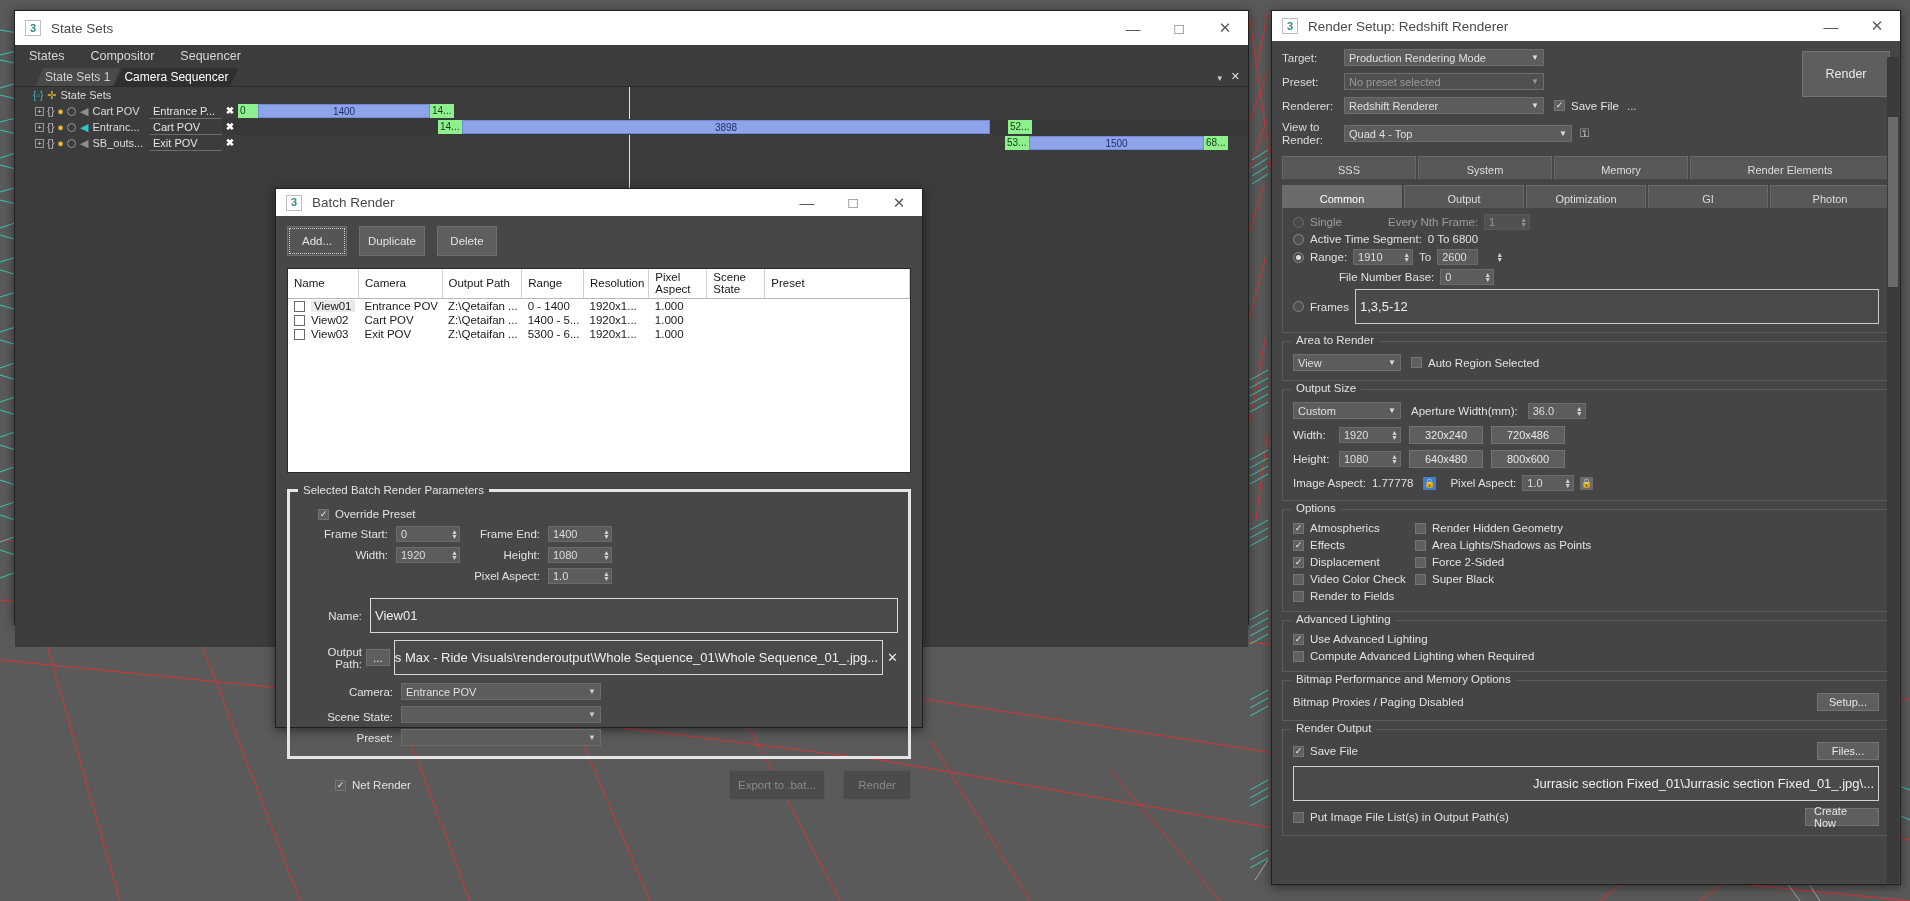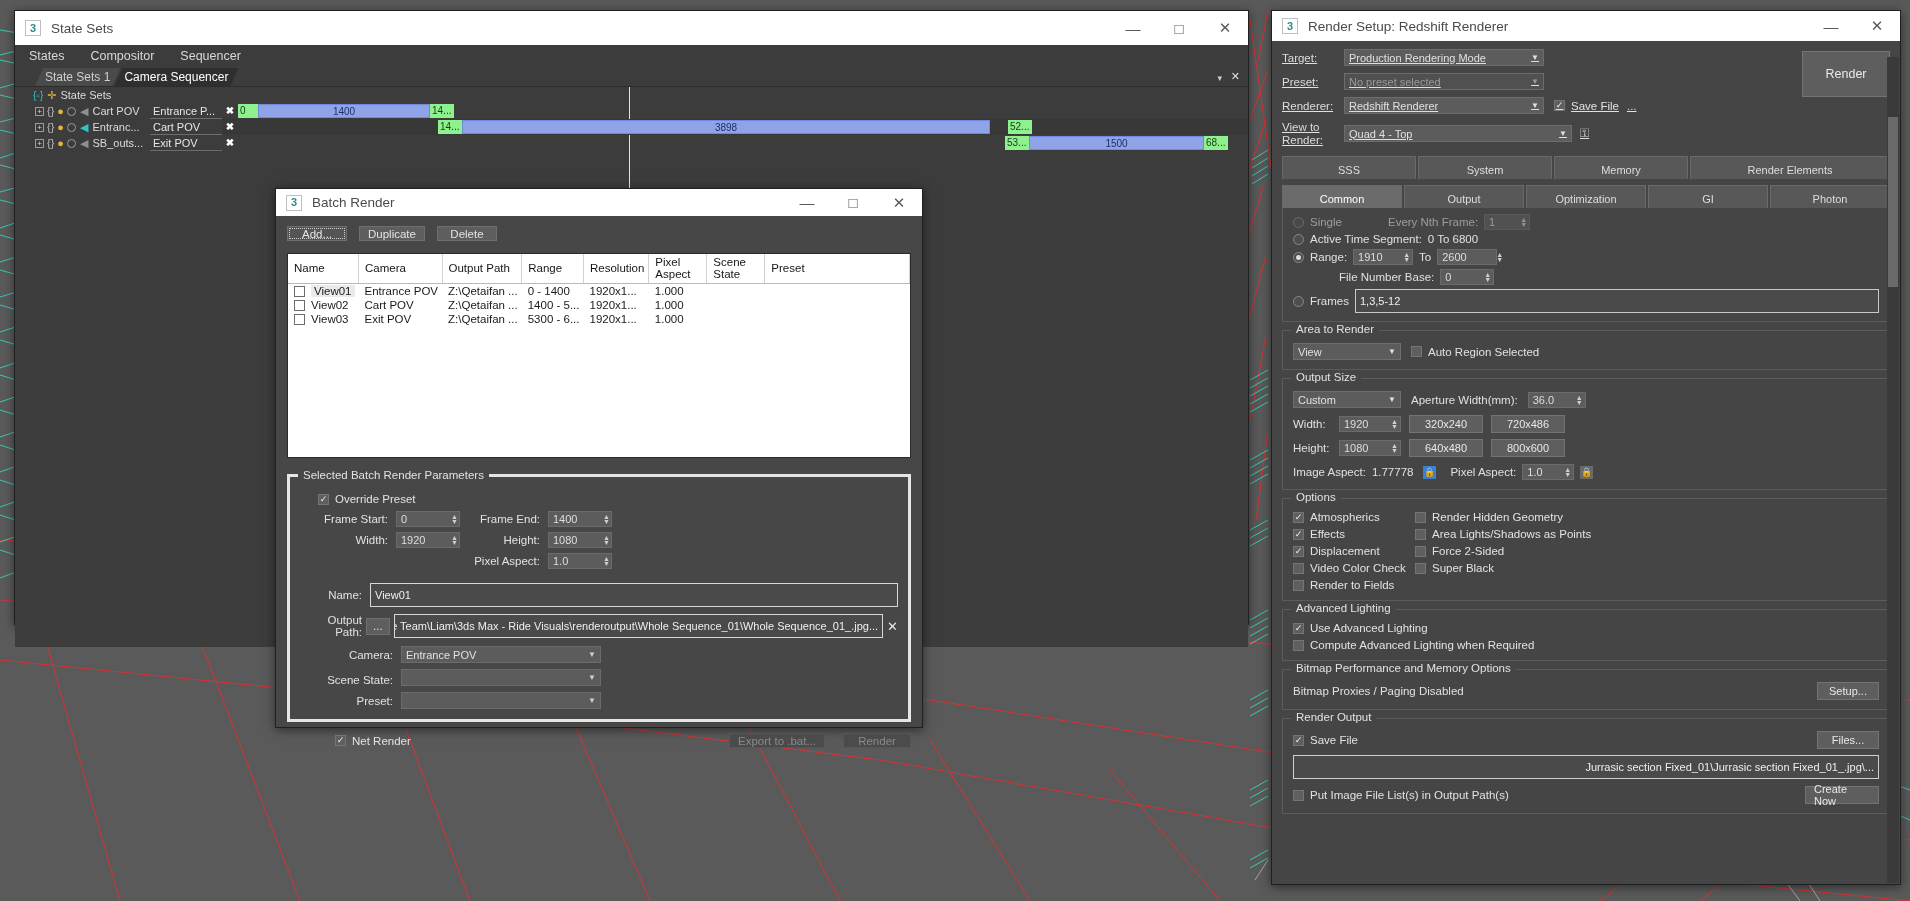--- a/index.html
+++ b/index.html
@@ -116,21 +116,21 @@
     padding-left: 2px; line-height: 14px; overflow: hidden;
   }
   .playhead { position:absolute; top:0; bottom:0; width:1px; background:#cfe9e9; }
 
   
   #batch { left: 275px; top: 188px; width: 648px; height: 540px; background: #474747; }
   #batch .titlebar { height: 27px; }
   .br-body { padding: 10px 11px; }
   .btnrow { display: flex; gap: 12px; margin-bottom: 12px; }
   .btn {
-    min-width: 60px; height: 15px;
+    min-width: 60px; height: 30px;
     background: #5e5e5e; border: 1px solid #6e6e6e;
     color: #e4e4e4; font-size: 11.5px;
     display: flex; align-items: center; justify-content: center;
     padding: 0 8px;
   }
   .btn.focus { outline: 1px dotted #cfcfcf; outline-offset: -3px; background:#555; }
   .btn.disabled { color: #8a8a8a; background: #4b4b4b; border-color:#565656; }
 
   .list {
     background: #ffffff; border: 1px solid #2a2a2a;
@@ -171,21 +171,21 @@
     background: #5c5c5c; border: 1px solid #6b6b6b;
     height: 16px; font-size: 11px; color: #dedede;
     padding: 0 2px 0 4px;
   }
   .field .v { min-width: 46px; }
   .spin { display:flex; flex-direction:column; margin-left:auto; line-height:5px; font-size:7px; color:#d0d0d0; padding-left:4px;}
   .lbl { font-size: 11.5px; color: #e2e2e2; text-align: right; }
 
   .textinput {
     background: #4a4a4a; border: 1px solid #d8d8d8;
-    height: 24px; font-size: 11px; color: #efefef;
+    height: 35px; font-size: 13px; color: #efefef;
     padding: 1px 4px; display:flex; align-items:center;
     white-space: nowrap; overflow: hidden;
   }
   .combo {
     background: #5c5c5c; border: 1px solid #6b6b6b;
     height: 17px; font-size: 11px; color: #e0e0e0;
     padding: 0 4px; display: flex; align-items: center;
   }
   .combo .car { margin-left: auto; font-size: 8px; color:#cfcfcf; }
 
@@ -583,21 +583,21 @@
     <span class="maxicon">3</span>
     <span class="tb-title">Render Setup: Redshift Renderer</span>
     <div class="tb-btns">
       <div class="tb-btn">—</div>
       <div class="tb-btn close">✕</div>
     </div>
   </div>
 
   <div class="rs-body">
     <div style="display:flex;">
-      <div style="flex:1;text-decoration:underline;">
+      <div style="flex:1;">
         <div class="rs-row">
           <span class="rs-lbl">Target:</span>
           <span class="rs-combo" style="width:200px;">
             <span>Production Rendering Mode</span>
             <span class="car">▼</span>
           </span>
         </div>
         <div class="rs-row">
           <span class="rs-lbl">Preset:</span>
           <span class="rs-combo dis" style="width:200px;">
@@ -668,21 +668,21 @@
         <span class="radio on"></span>
         <span>Range:</span>
         <span class="field" style="width:60px;">
           <span class="v" style="min-width:38px;">1910</span>
           <span class="spin">
               <span>▲</span>
               <span>▼</span>
             </span>
         </span>
         <span>To</span>
-        <span class="field" style="width:60px;gap:12px;">
+        <span class="field" style="width:41px;gap:12px;">
           <span class="v" style="min-width:38px;">2600</span>
           <span class="spin">
               <span>▲</span>
               <span>▼</span>
             </span>
         </span>
       </div>
       <div style="display:flex;align-items:center;gap:6px;margin-bottom:4px;padding-left:46px;">
         <span>File Number Base:</span>
         <span class="field" style="width:54px;">

